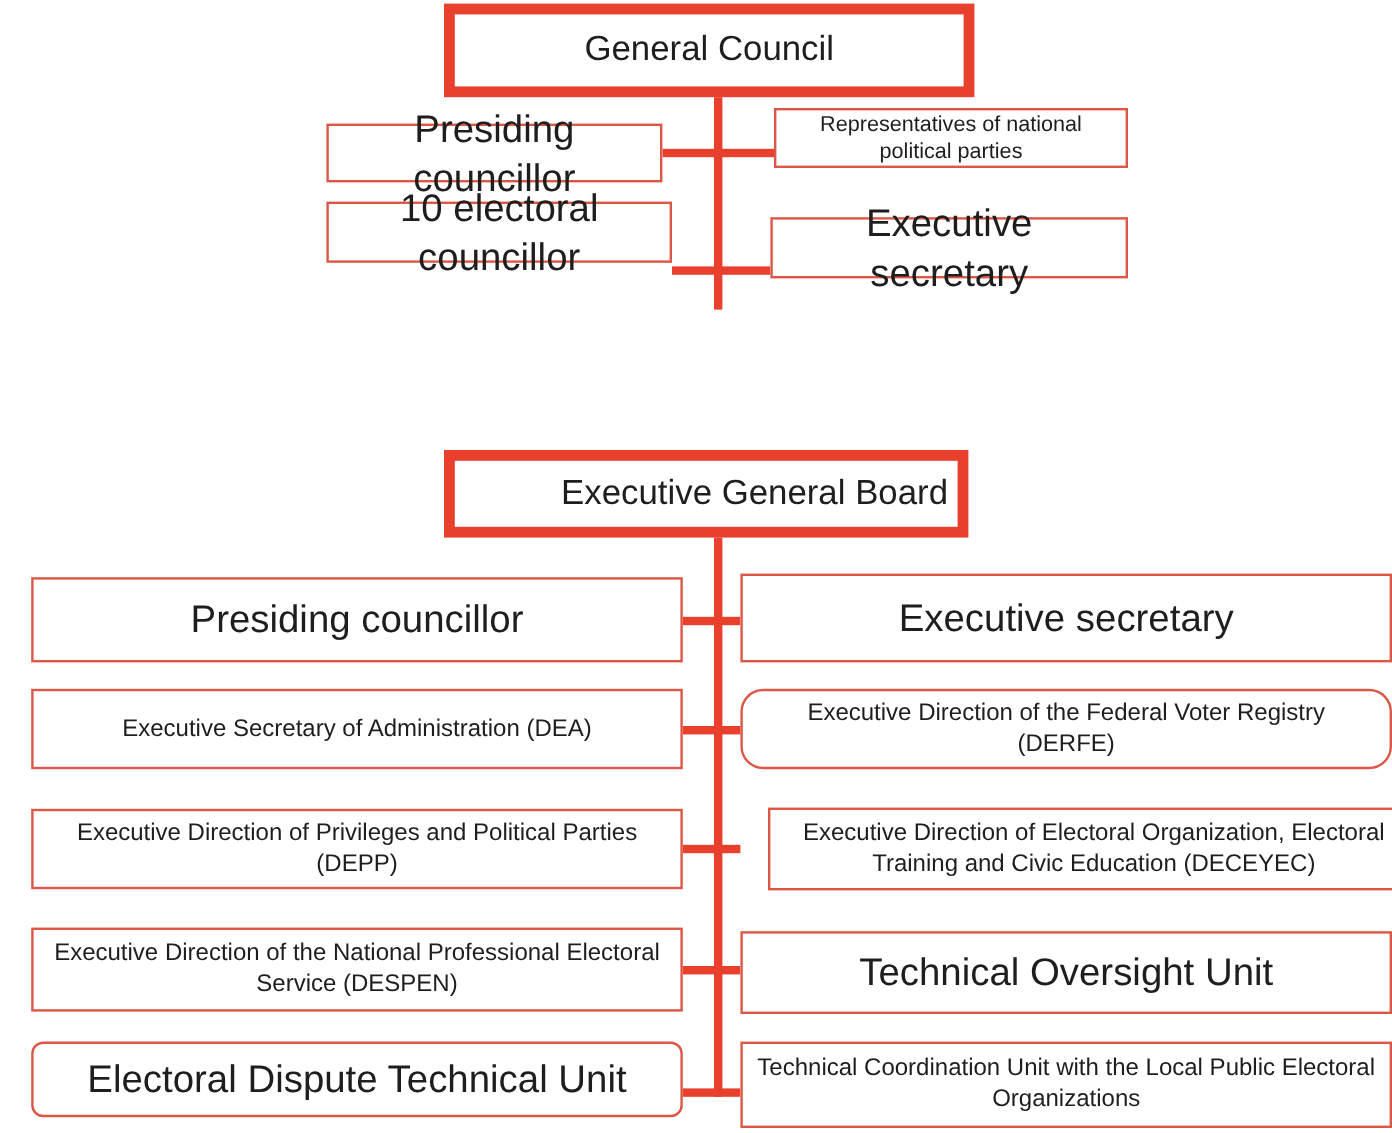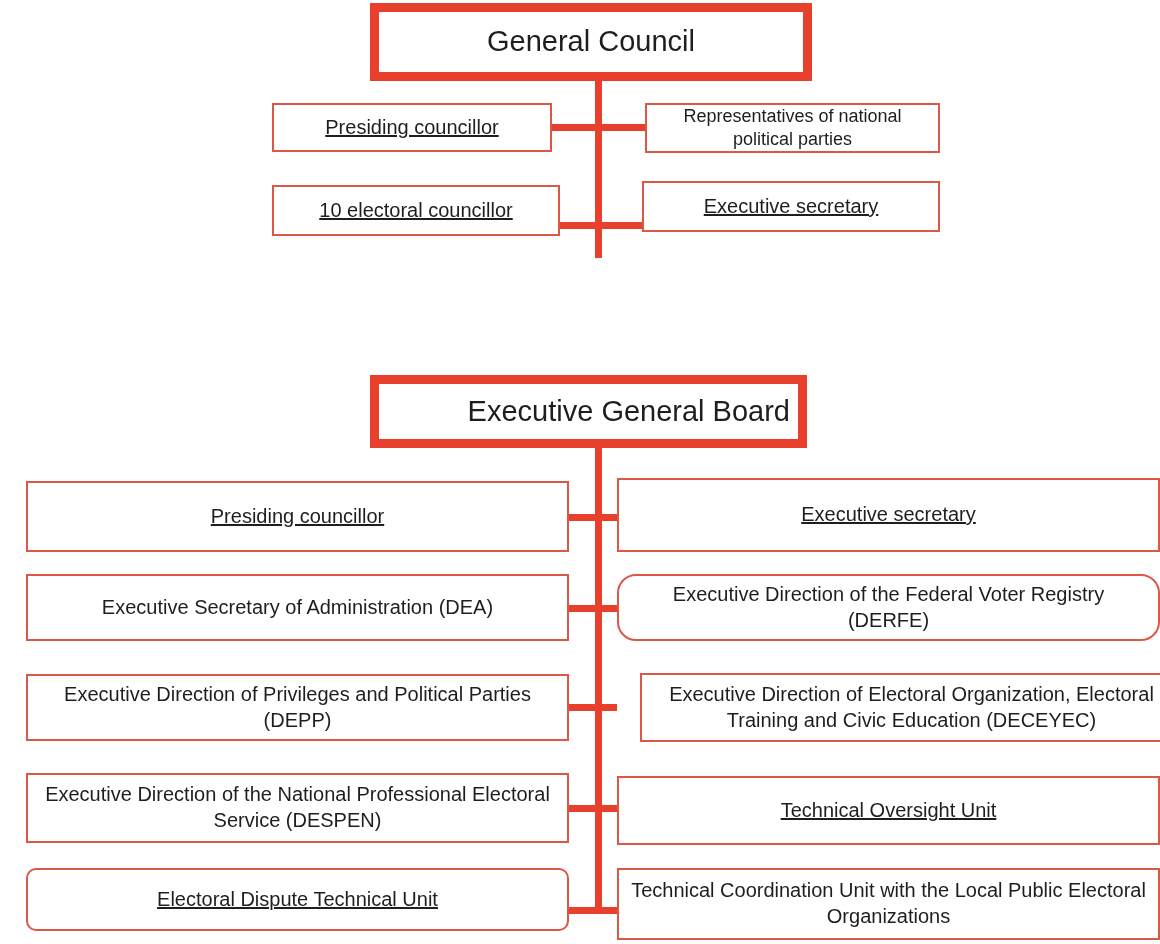--- a/index.html
+++ b/index.html
@@ -26,21 +26,21 @@
     display:flex;align-items:center;justify-content:center;
     text-align:center;
     line-height:1.28;
     padding:2px 12px;
   }
   .title-box{
     border:9px solid var(--thick-red);
     font-size:29px;
     padding:2px 8px;
   }
-  .t-lg{font-size:20px;text-decoration:underline;}
+  .t-lg{font-size:32px;}
   .t-md{font-size:22px;}
   .t-sm{font-size:20px;}
   .t-xs{font-size:18px;}
 </style>
 </head>
 <body>
 
 <div class="canvas">
 
   <div class="line" style="left:583px;top:80px;width:7px;height:178px;"></div>
@@ -48,25 +48,25 @@
   <div class="line" style="left:548px;top:222px;width:82px;height:7px;"></div>
 
   <div class="box title-box" style="left:358px;top:3px;width:442px;height:78px;">
     <span>General Council</span>
   </div>
 
   <div class="box t-lg" style="left:260px;top:103px;width:280px;height:49px;">
     <span>Presiding councillor</span>
   </div>
 
-  <div class="box t-xs" style="left:633px;top:103px;width:295px;height:50px;">
+  <div class="box t-xs" style="left:633px;top:90px;width:295px;height:50px;">
     <span>Representatives of national political parties</span>
   </div>
 
-  <div class="box t-lg" style="left:260px;top:185px;width:288px;height:51px;">
+  <div class="box t-lg" style="left:260px;top:168px;width:288px;height:51px;">
     <span>10 electoral councillor</span>
   </div>
 
   <div class="box t-lg" style="left:630px;top:181px;width:298px;height:51px;">
     <span>Executive secretary</span>
   </div>
 
 
   <div class="line" style="left:583px;top:446px;width:7px;height:468px;"></div>
   <div class="line" style="left:557px;top:514px;width:48px;height:7px;"></div>

